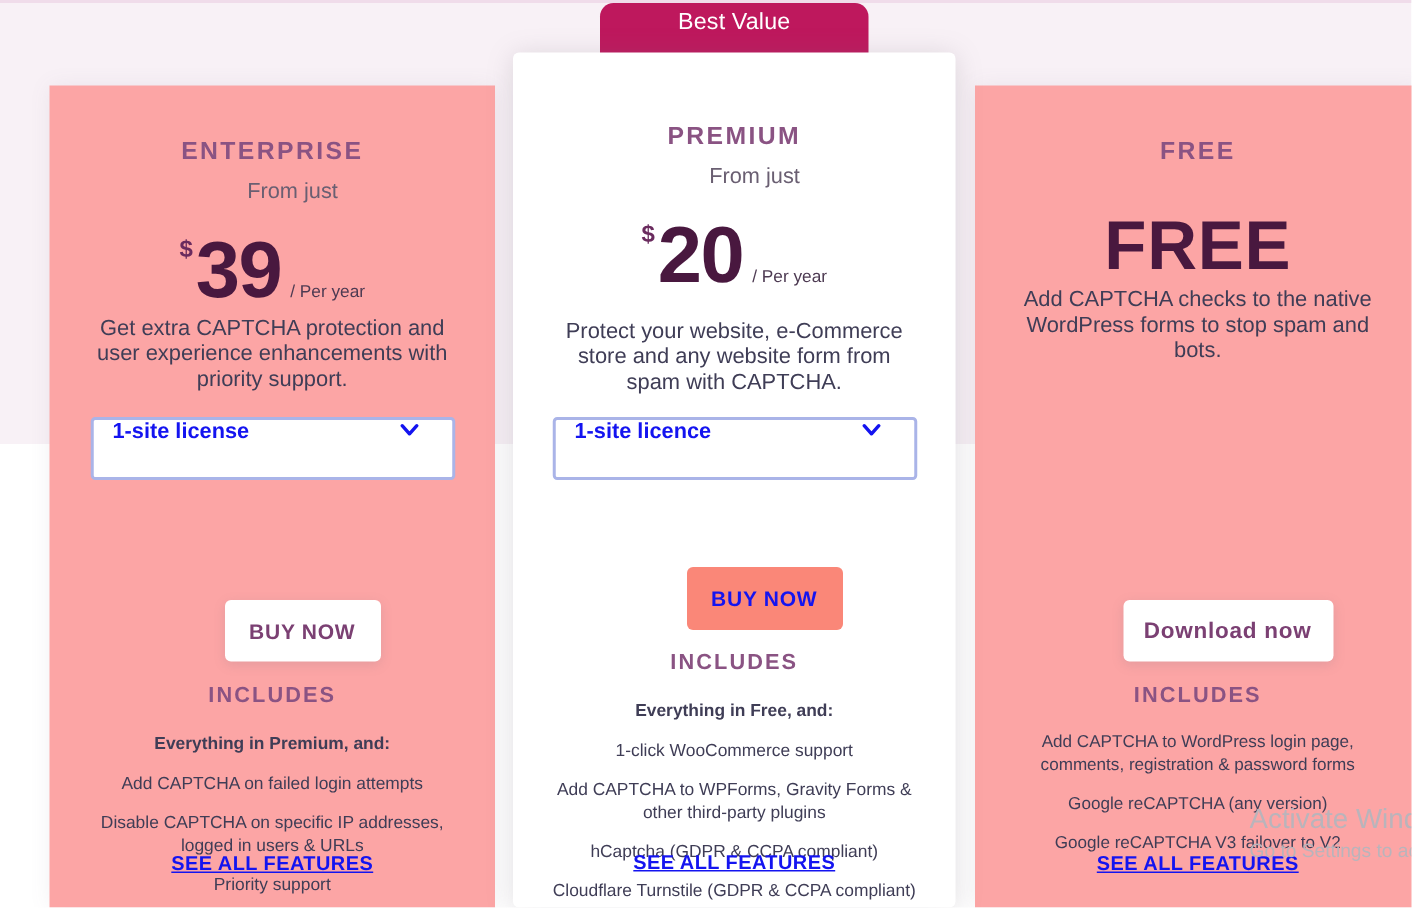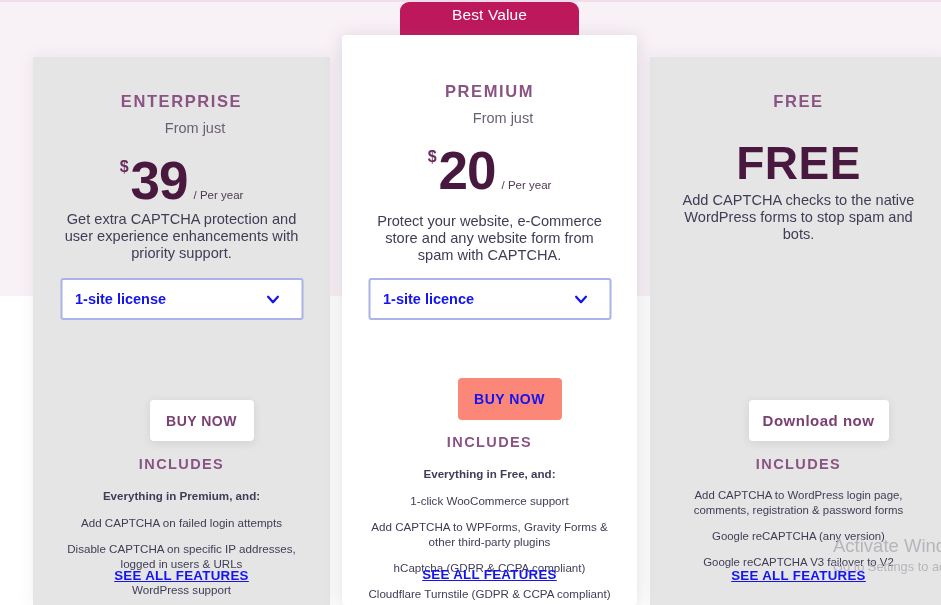--- a/index.html
+++ b/index.html
@@ -54,21 +54,21 @@
   }
 
   
   .card {
     position: absolute;
     text-align: center;
     overflow: hidden;
   }
 
   .card.side {
-    background: #e5e5e5;
+    background: #fca5a5;
     top: 57px;
     height: 548px;
     box-shadow: 0 0 14px rgba(120,110,125,.10);
   }
   #card-enterprise { left: 33px;  width: 297px; }
   #card-free       { left: 650px; width: 297px; }
 
   #card-premium {
     left: 342px; top: 35px;
     width: 295px; height: 570px;
@@ -151,21 +151,21 @@
   .select-wrap {
     position: absolute;
     left: 50%;
     transform: translateX(-50%);
     width: 243px;
     height: 42px;
     background: #ffffff;
     border: 2px solid #aab4e8;
     border-radius: 3px;
     display: flex;
-    align-items: center;
+    align-items: flex-start;
     padding: 0 22px 0 13px;
   }
   #card-enterprise .select-wrap { top: 221px; }
   #card-premium    .select-wrap { top: 243px; }
 
   .select-label {
     color: #1414f0;
     font-size: 14.5px;
     font-weight: bold;
     flex: 1;
@@ -308,21 +308,21 @@
     </div>
 
     <button class="cta" id="btn-enterprise">BUY NOW</button>
 
     <div class="includes-title">INCLUDES</div>
 
     <div class="feature-list">
       <div class="feature bold">Everything in Premium, and:</div>
       <div class="feature">Add CAPTCHA on failed login attempts</div>
       <div class="feature">Disable CAPTCHA on specific IP addresses, logged in users &amp; URLs</div>
-      <div class="feature">WordPress support</div>
+      <div class="feature">Priority support</div>
     </div>
 
     <div class="see-all">SEE ALL FEATURES</div>
   </div>
 
   <div class="card" id="card-premium">
     <div class="plan-name">PREMIUM</div>
     <div class="from-just">From just</div>
 
     <div class="price-row">

